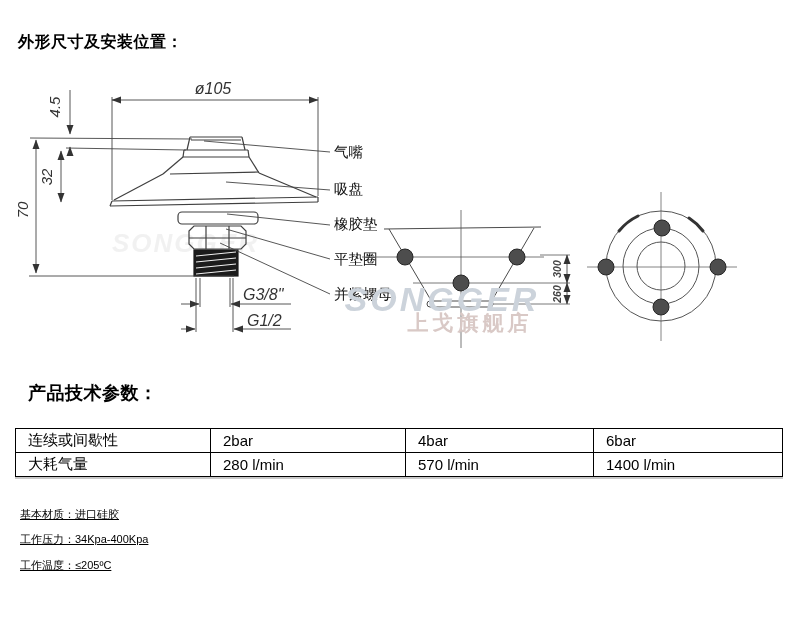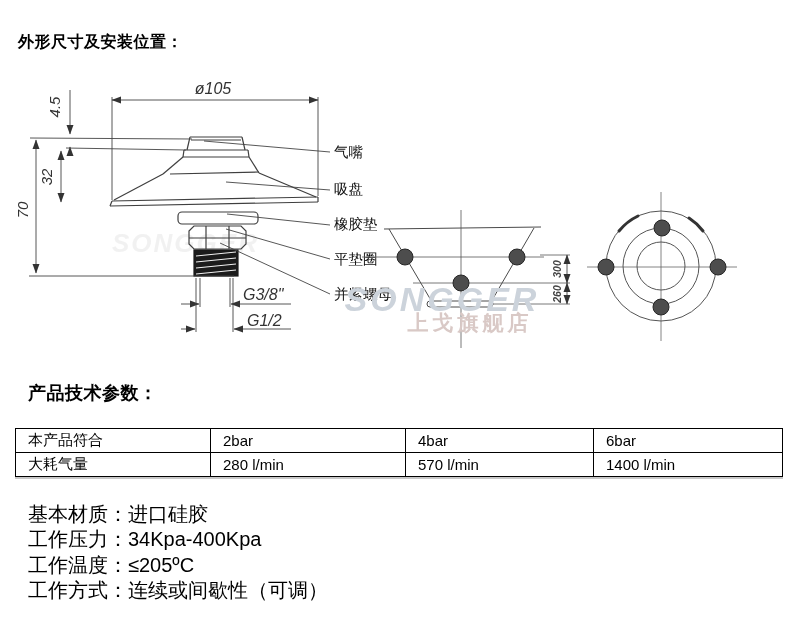--- a/index.html
+++ b/index.html
@@ -21,21 +21,21 @@
   table.spec{
     position:absolute;left:15px;top:428px;border-collapse:collapse;table-layout:fixed;
     width:767px;box-shadow:0 2px 0 rgba(155,155,155,.55);
   }
   table.spec td{
     border:1.5px solid #000;height:23px;font-size:15px;padding:0 4px 0 12px;
     white-space:nowrap;overflow:hidden;
   }
   td.rowlabel{padding-left:8px;}
   td.rowlabel2{padding-left:21px;}
-  .specs{left:28px;top:502px;font-size:20px;line-height:25.4px;}
+  .specs{left:20px;top:502px;font-size:11px;line-height:25.4px;text-decoration:underline;}
   .specs div{white-space:nowrap;}
 </style>
 </head>
 <body>
 
 <div class="abs title">外形尺寸及安装位置：</div>
 
 <svg class="abs" style="left:0;top:60px;" width="790" height="310" viewBox="0 60 790 310">
   <defs>
     <marker id="arr" markerUnits="userSpaceOnUse" markerWidth="10" markerHeight="8" refX="9" refY="4" orient="auto-start-reverse">
@@ -197,32 +197,31 @@
 
 <table class="spec">
   <colgroup>
       <col style="width:195px">
       <col style="width:195px">
       <col style="width:188px">
       <col style="width:189px">
     </colgroup>
   <tbody>
     <tr>
-      <td class="rowlabel">本产品符合</td>
+      <td class="rowlabel">连续或间歇性</td>
       <td>2bar</td>
       <td>4bar</td>
       <td>6bar</td>
     </tr>
     <tr>
       <td class="rowlabel2">大耗气量</td>
       <td>280 l/min</td>
       <td>570 l/min</td>
       <td>1400 l/min</td>
     </tr>
   </tbody>
 </table>
 
 <div class="abs specs">
   <div>基本材质：进口硅胶</div>
   <div>工作压力：34Kpa-400Kpa</div>
   <div>工作温度：≤205ºC</div>
-  <div>工作方式：连续或间歇性（可调）</div>
 </div>
 
 </body></html>

